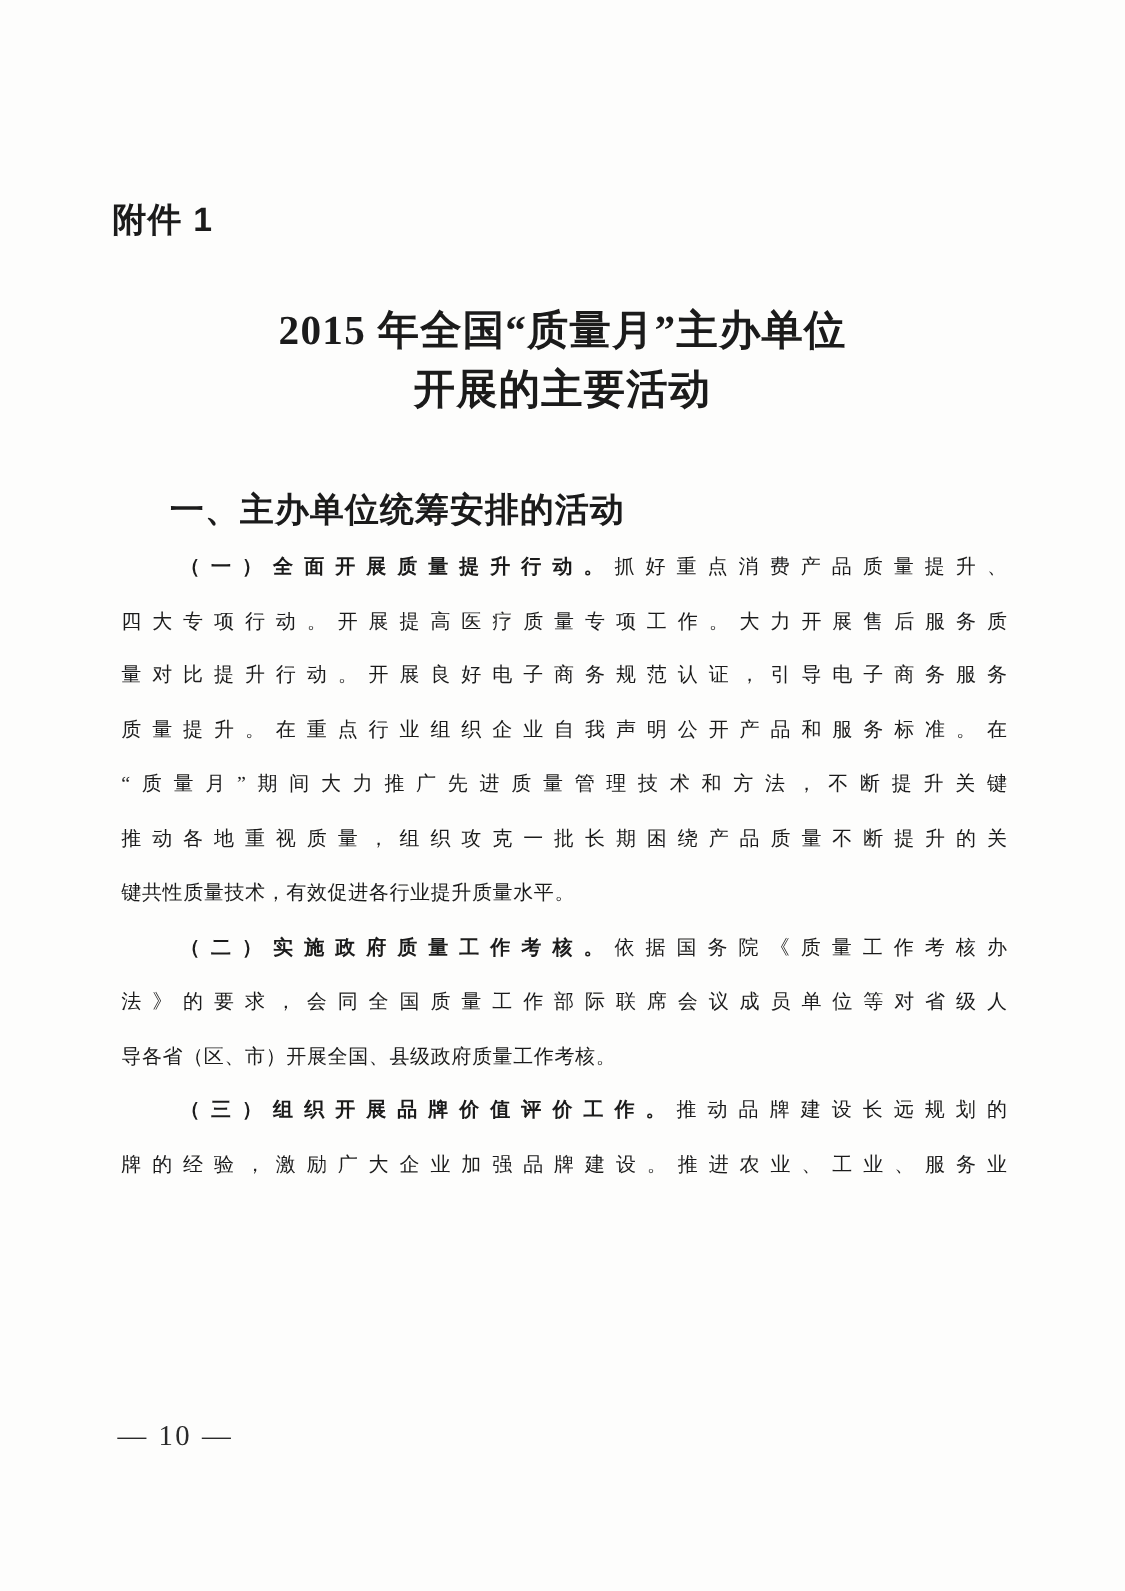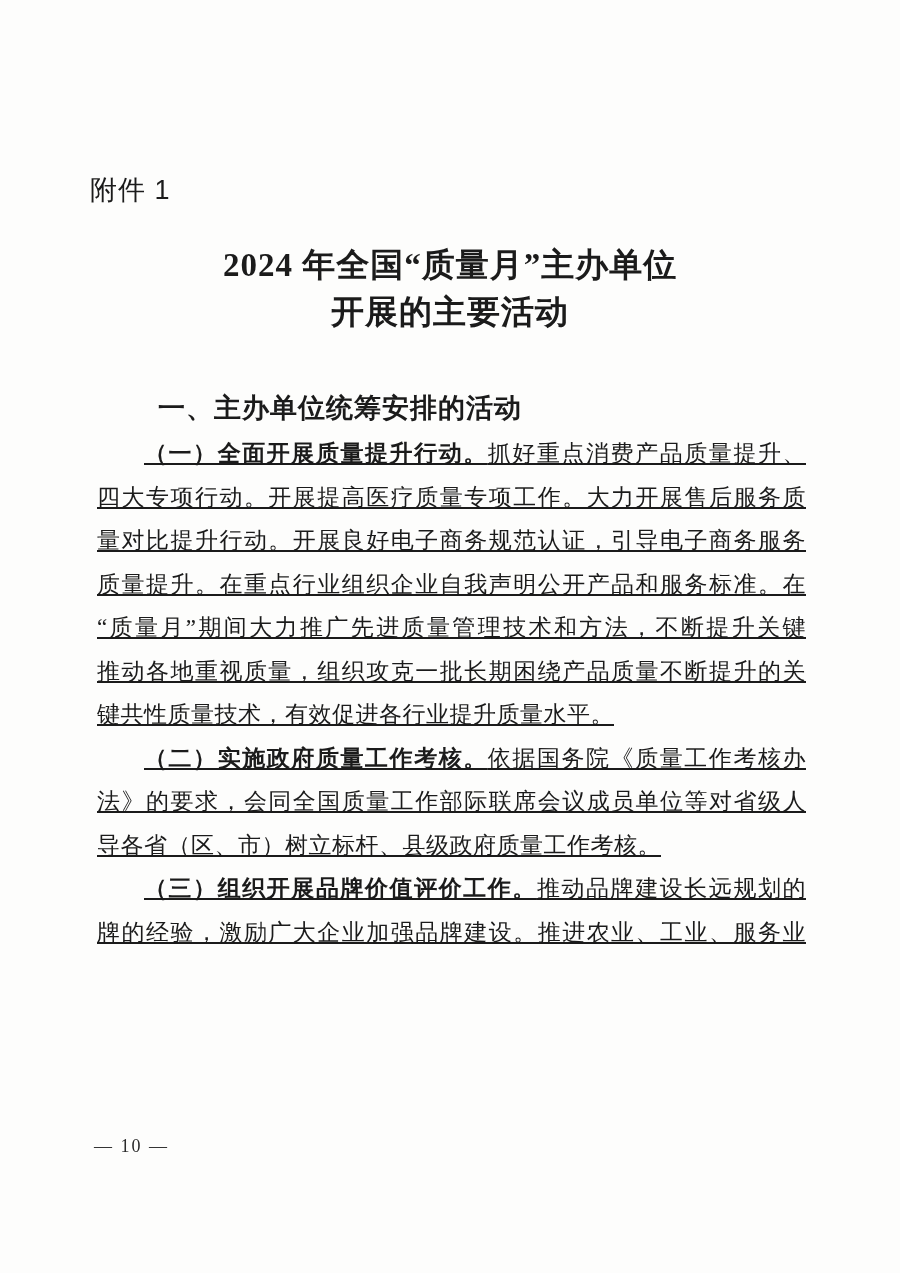--- a/index.html
+++ b/index.html
@@ -5,78 +5,78 @@
   html,body{margin:0;padding:0;}
   body{
     width:900px;height:1273px;position:relative;
     background:#fdfdfc;
     color:#1b1b1b;
     font-family:"Liberation Serif","DejaVu Serif",serif;
     overflow:hidden;
   }
   .page{position:absolute;inset:0;}
   .attachment{
-    position:absolute;left:90px;top:172px;
+    position:absolute;left:90px;top:158px;
     font-family:"Liberation Sans","DejaVu Sans",sans-serif;
-    font-size:27px;font-weight:400;letter-spacing:1px;
+    font-size:27px;font-weight:700;letter-spacing:1px;
   }
   .title{
     position:absolute;left:0;right:0;top:242px;
     text-align:center;font-weight:bold;font-size:33px;line-height:47px;
     letter-spacing:1px;
   }
   .section-heading{
-    position:absolute;left:158px;top:390px;
+    position:absolute;left:136px;top:390px;
     font-family:"Liberation Sans","DejaVu Sans",sans-serif;
     font-weight:bold;font-size:27px;letter-spacing:1px;
   }
   .body-text{
     position:absolute;left:97px;top:432px;width:709px;
   }
   .line{
-    height:43.5px;line-height:43.5px;font-size:23px;
-    white-space:nowrap;letter-spacing:0.5px;text-decoration:underline;
+    height:43.5px;line-height:43.5px;font-size:16px;
+    white-space:nowrap;letter-spacing:0.5px;
   }
   .line.just{
     white-space:normal;
     text-align:justify;text-align-last:justify;
     text-justify:inter-character;
     overflow:hidden;
   }
   .line.lead{padding-left:47px;}
   .line .b{font-weight:bold;}
   .footer{
     position:absolute;left:94px;top:1136px;
-    font-size:18px;letter-spacing:2px;color:#2a2a2a;
+    font-size:23px;letter-spacing:2px;color:#2a2a2a;
   }
 </style>
 </head>
 <body>
 
 <div class="page">
 
   <div class="attachment">附件 1</div>
 
   <div class="title">
-    <div>2024 年全国“质量月”主办单位</div>
+    <div>2015 年全国“质量月”主办单位</div>
     <div>开展的主要活动</div>
   </div>
 
   <div class="section-heading">一、主办单位统筹安排的活动</div>
 
   <div class="body-text">
     <div class="line lead just"><span class="b">（一）全面开展质量提升行动。</span><span>抓好重点消费产品质量提升、</span></div>
     <div class="line just">四大专项行动。开展提高医疗质量专项工作。大力开展售后服务质</div>
     <div class="line just">量对比提升行动。开展良好电子商务规范认证，引导电子商务服务</div>
     <div class="line just">质量提升。在重点行业组织企业自我声明公开产品和服务标准。在</div>
     <div class="line just">“质量月”期间大力推广先进质量管理技术和方法，不断提升关键</div>
     <div class="line just">推动各地重视质量，组织攻克一批长期困绕产品质量不断提升的关</div>
     <div class="line">键共性质量技术，有效促进各行业提升质量水平。</div>
     <div class="line lead just"><span class="b">（二）实施政府质量工作考核。</span><span>依据国务院《质量工作考核办</span></div>
     <div class="line just">法》的要求，会同全国质量工作部际联席会议成员单位等对省级人</div>
-    <div class="line">导各省（区、市）树立标杆、县级政府质量工作考核。</div>
+    <div class="line">导各省（区、市）开展全国、县级政府质量工作考核。</div>
     <div class="line lead just"><span class="b">（三）组织开展品牌价值评价工作。</span><span>推动品牌建设长远规划的</span></div>
     <div class="line just">牌的经验，激励广大企业加强品牌建设。推进农业、工业、服务业</div>
   </div>
 
   <div class="footer">— 10 —</div>
 
 </div>
 
 </body></html>

